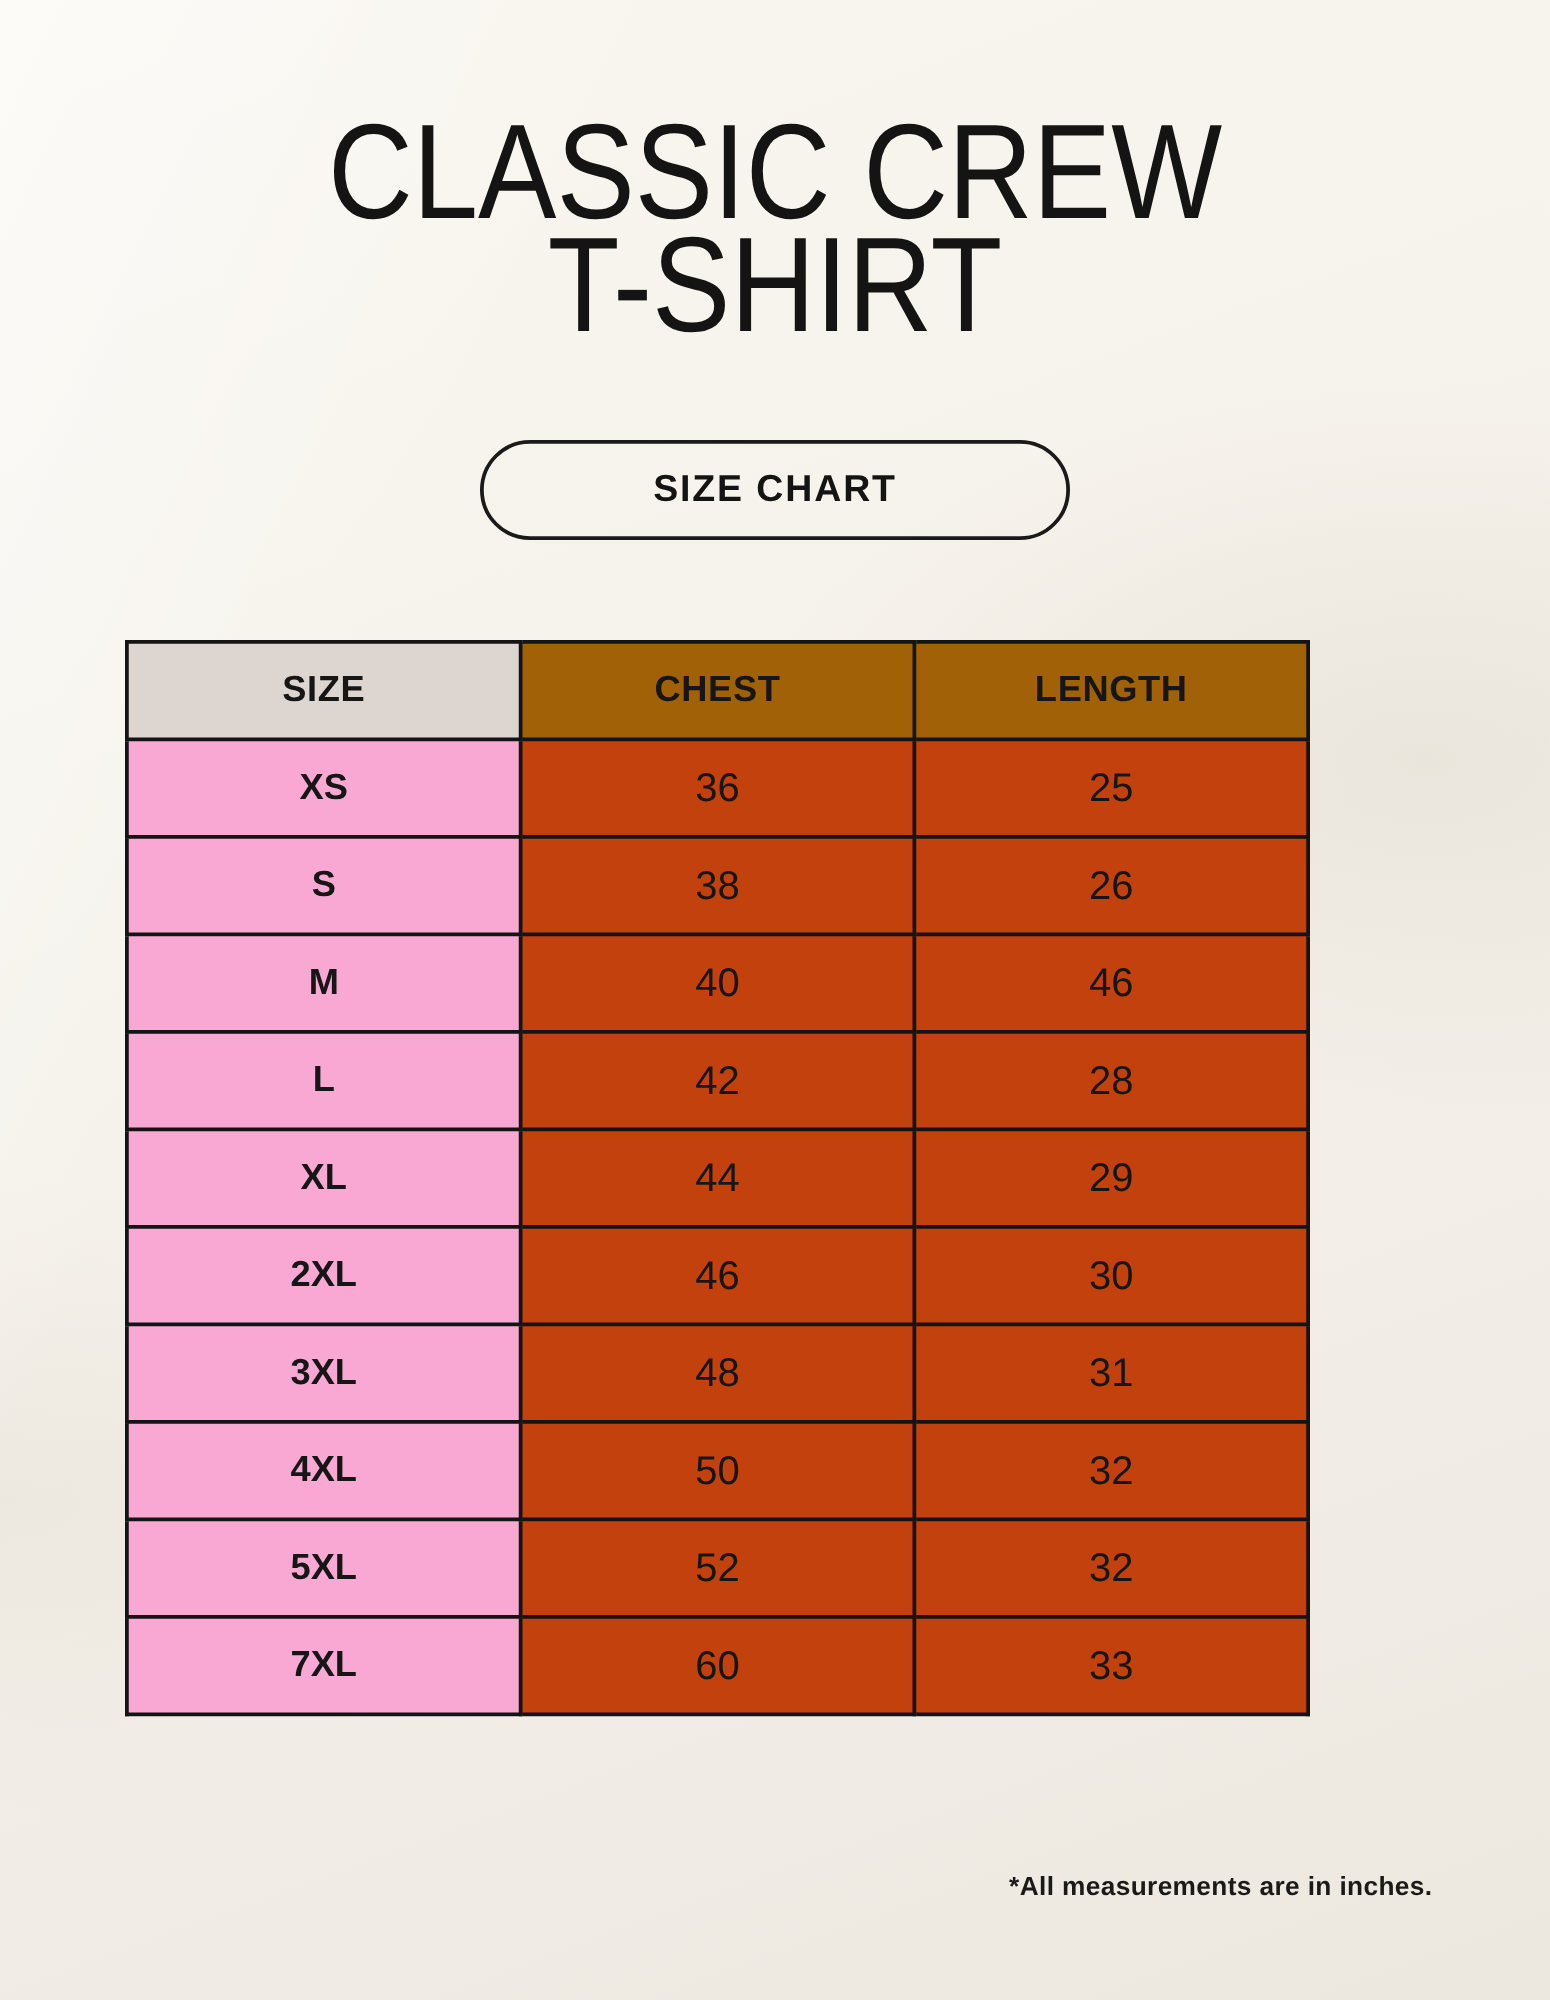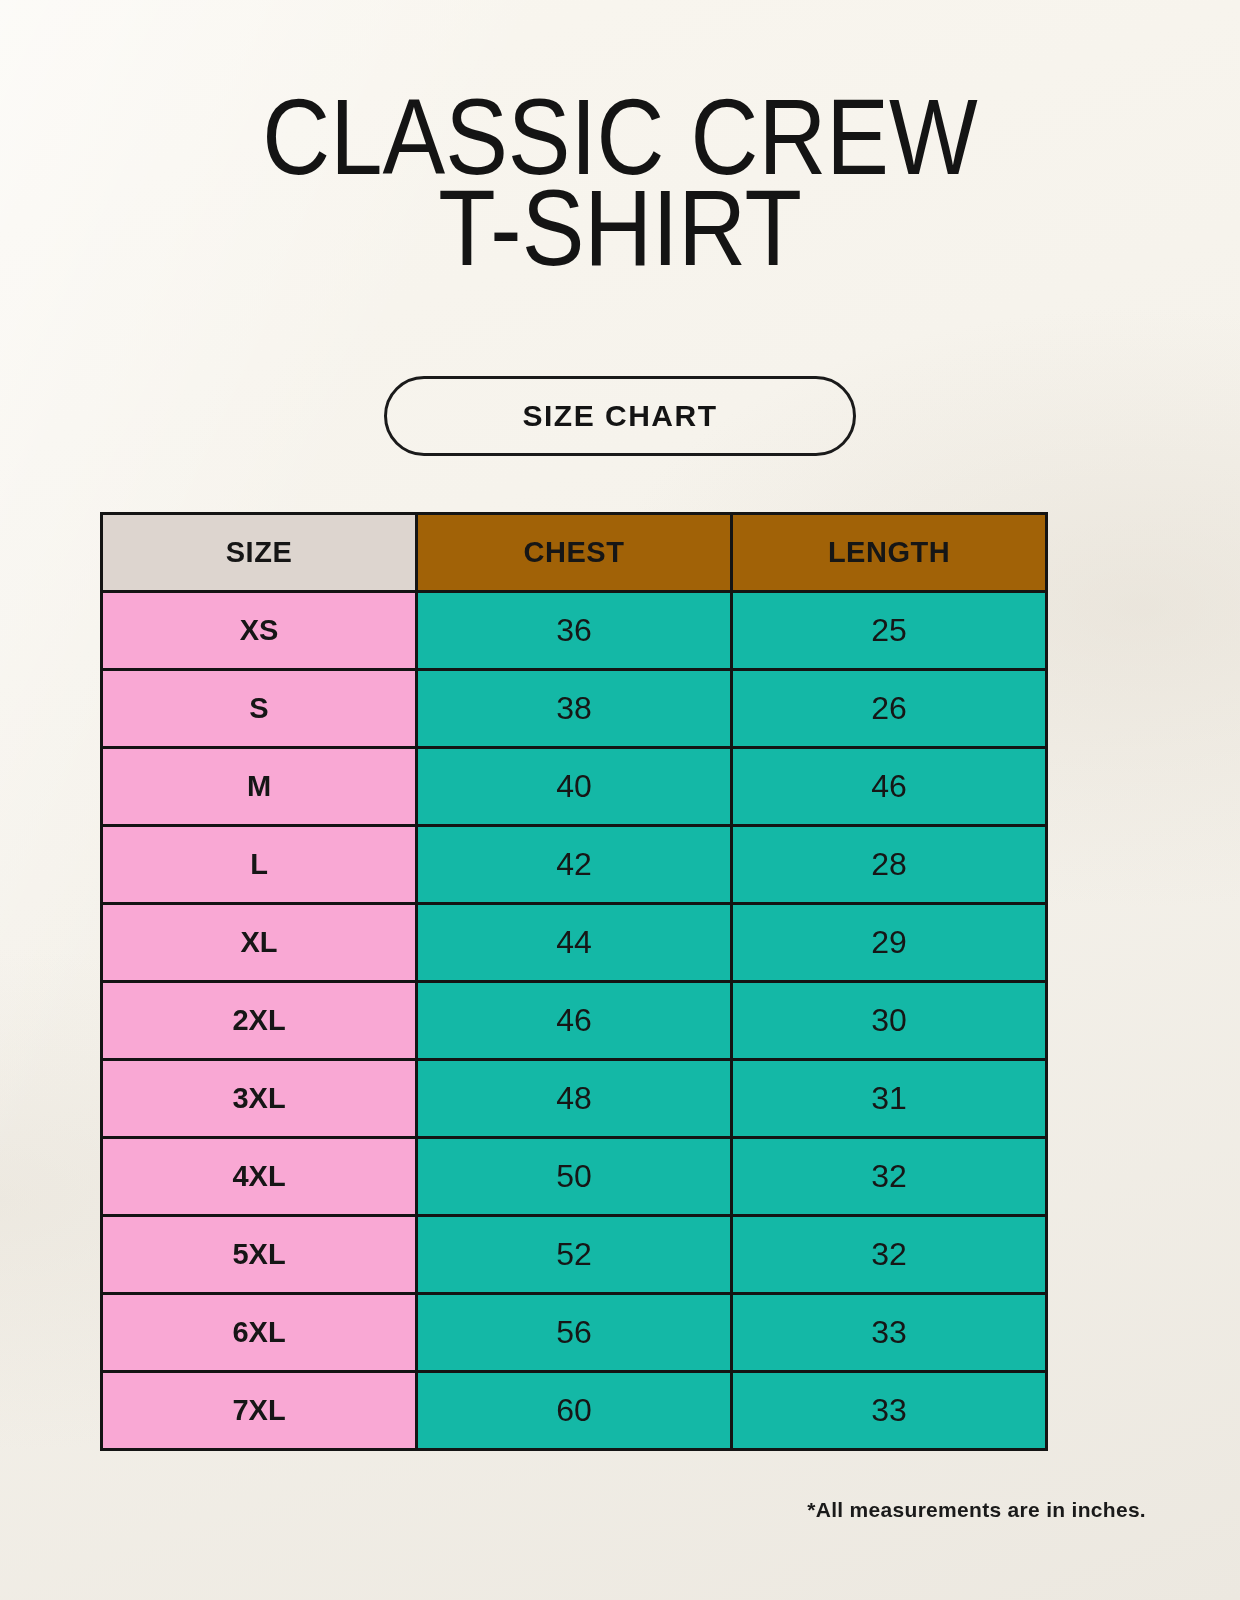--- a/index.html
+++ b/index.html
@@ -44,21 +44,20 @@
     background: transparent;
     display: flex;
     align-items: center;
     justify-content: center;
     font-family: "Liberation Sans", "DejaVu Sans", sans-serif;
     font-size: 30px;
     font-weight: 700;
     letter-spacing: 1.5px;
     color: #141414;
     cursor: pointer;
-    margin-top: 24px;
   }
 
   .size-table-wrap {
     position: absolute;
     top: 512px;
     left: 100px;
     width: 948px;
   }
 
   table.size-table {
@@ -79,21 +78,21 @@
     letter-spacing: 0.5px;
     background: #a16207;
   }
   table.size-table th.c-size { background: #ddd5cf; }
   table.size-table td.c-size {
     background: #f9a8d4;
     font-size: 29px;
     font-weight: 700;
   }
   table.size-table td.c-val {
-    background: #14b8a6;
+    background: #c2410c;
     font-size: 32px;
     font-weight: 400;
   }
 
   .footnote {
     position: absolute;
     top: 1458px;
     right: 94px;
     font-size: 21px;
     font-weight: 700;
@@ -161,25 +160,20 @@
         <td class="c-size">4XL</td>
         <td class="c-val">50</td>
         <td class="c-val">32</td>
       </tr>
       <tr>
         <td class="c-size">5XL</td>
         <td class="c-val">52</td>
         <td class="c-val">32</td>
       </tr>
       <tr>
-        <td class="c-size">6XL</td>
-        <td class="c-val">56</td>
-        <td class="c-val">33</td>
-      </tr>
-      <tr>
         <td class="c-size">7XL</td>
         <td class="c-val">60</td>
         <td class="c-val">33</td>
       </tr>
     </tbody>
   </table>
 </div>
 
 <div class="footnote">*All measurements are in inches.</div>
 

